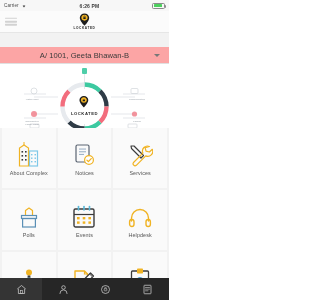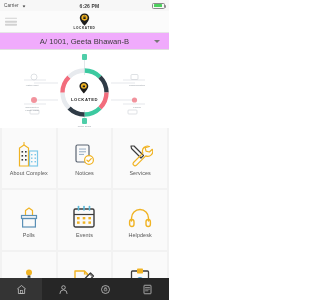--- a/index.html
+++ b/index.html
@@ -40,22 +40,22 @@
   .hamburger {
     position:absolute; left:5px; top:50%; transform:translateY(-50%);
     width:12px; display:flex; flex-direction:column; gap:1.8px; cursor:pointer;
   }
   .hamburger span { display:block; height:1.7px; background:#d2d2d2; border-radius:.6px; }
   .brand { display:flex; flex-direction:column; align-items:center; gap:0.5px; }
   .brand-text { font-size:3.2px; letter-spacing:.55px; font-weight:bold; color:#2b2b2b; }
 
   
   .addressbar {
-    height:17px; background:#f0abfc; border-bottom:0.5px solid #e0e0e0;
-    display:flex; align-items:center; justify-content:center; position:relative;
+    height:17px; background:#fca5a5; border-bottom:0.5px solid #e0e0e0;
+    display:flex; align-items:center; justify-content:center; position:relative;margin-top:14px;
   }
   .address-text { font-size:7.6px; color:#3a3a3a; letter-spacing:.05px; }
   .chev {
     position:absolute; right:9px; top:50%; margin-top:-1.3px;
     width:0; height:0; border-left:3.1px solid transparent; border-right:3.1px solid transparent;
     border-top:3.1px solid #777;
   }
 
   
   .hero { height:78px; background:#ffffff; position:relative; overflow:hidden; }

